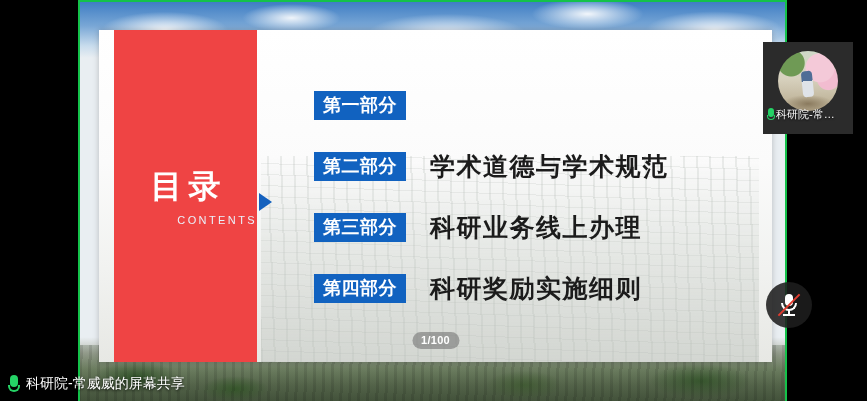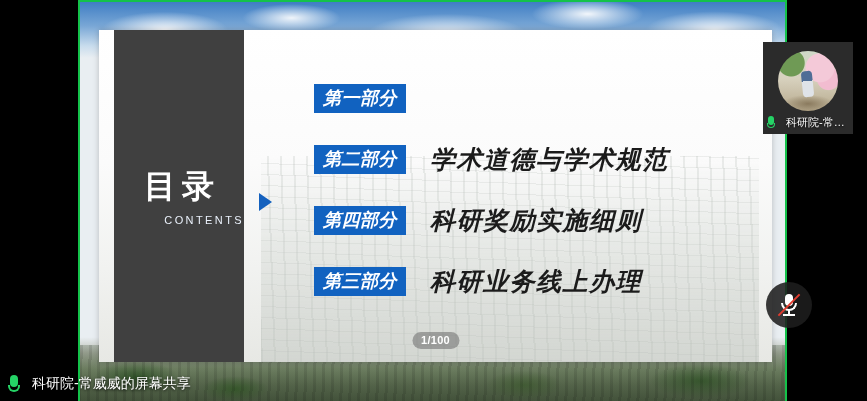--- a/index.html
+++ b/index.html
@@ -105,23 +105,23 @@
       linear-gradient(to bottom, rgba(205,210,206,0) 0%, rgba(200,206,200,.30) 45%, rgba(186,192,186,.45) 100%),
       repeating-linear-gradient(88deg, rgba(170,178,172,.22) 0 2px, rgba(255,255,255,0) 2px 13px),
       repeating-linear-gradient(2deg, rgba(165,172,166,.18) 0 1px, rgba(255,255,255,0) 1px 11px);
   }
 
   
   .left-panel {
     position: absolute;
     left: 15px;
     top: 0;
-    width: 130px;
+    width: 143px;
     height: 332px;
-    background: #404040;
+    background: #ef4444;
     z-index: 2;
   }
   .panel-title {
     position: absolute;
     left: 0; right: 0;
     top: 140px;
     text-align: center;
     color: #ffffff;
     font-size: 32px;
     font-weight: bold;
@@ -149,24 +149,23 @@
     border-left: 13px solid #1461be;
     border-top: 9px solid transparent;
     border-bottom: 9px solid transparent;
     z-index: 3;
   }
 
   
   .contents-list {
     position: absolute;
     left: 215px;
-    top: 49px;
+    top: 56px;
     right: 20px;
     z-index: 3;
-    font-style: italic;
   }
   .content-row {
     display: flex;
     align-items: center;
     height: 38px;
     margin-bottom: 23px;
   }
   .content-row:last-child { margin-bottom: 0; }
   .part-badge {
     flex: 0 0 auto;
@@ -237,25 +236,25 @@
     top: 20px;
     width: 11px;
     height: 26px;
     background: linear-gradient(to bottom, #4f6d96 0 10px, #dfe3e8 10px 100%);
     border-radius: 4px;
     transform: rotate(-6deg);
   }
   .thumb-label {
     position: absolute;
     left: 4px;
-    bottom: 4px;
+    bottom: 12px;
     right: 3px;
     display: flex;
     align-items: center;
-    gap: 11px;
+    gap: 1px;
     color: #ffffff;
     font-size: 11px;
     white-space: nowrap;
     overflow: hidden;
     text-shadow: 0 1px 2px rgba(0,0,0,.9);
   }
   .mic-green {
     flex: 0 0 auto;
     width: 8px;
     height: 13px;
@@ -336,21 +335,21 @@
     transform: translate(-50%,-50%) rotate(-45deg);
   }
 
   
   .share-status {
     position: absolute;
     left: 8px;
     bottom: 8px;
     display: flex;
     align-items: flex-end;
-    gap: 12px;
+    gap: 6px;
     z-index: 7;
     color: #ffffff;
     font-size: 14px;
     white-space: nowrap;
     text-shadow: 0 1px 3px rgba(0,0,0,.95);
   }
   .share-status .mic-green { width: 12px; height: 18px; }
   .share-status .mic-green::before { left: 2px; width: 8px; height: 12px; border-radius: 4px; }
   .share-status .mic-green::after { left: 0; top: 10px; width: 12px; height: 7px; border-width: 2px; border-radius: 0 0 7px 7px; }
 </style>
@@ -379,27 +378,27 @@
         <div class="content-row">
           <span class="part-badge">第一部分</span>
         </div>
 
         <div class="content-row">
           <span class="part-badge">第二部分</span>
           <span class="part-text">学术道德与学术规范</span>
         </div>
 
         <div class="content-row">
+          <span class="part-badge">第三部分</span>
+          <span class="part-text">科研业务线上办理</span>
+        </div>
+
+        <div class="content-row">
           <span class="part-badge">第四部分</span>
           <span class="part-text">科研奖励实施细则</span>
-        </div>
-
-        <div class="content-row">
-          <span class="part-badge">第三部分</span>
-          <span class="part-text">科研业务线上办理</span>
         </div>
 
       </div>
 
       <div class="page-indicator">1/100</div>
     </div>
   </div>
 
   <div class="thumb">
     <div class="thumb-avatar"></div>

